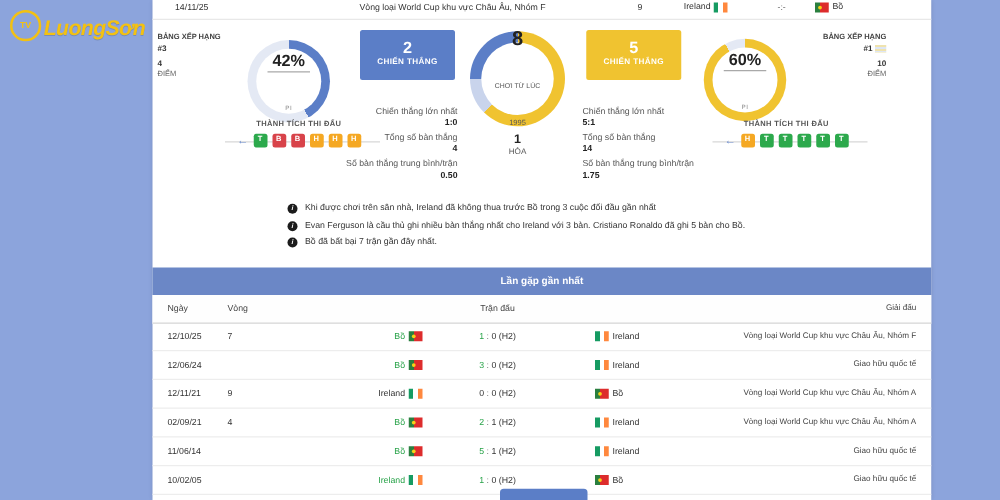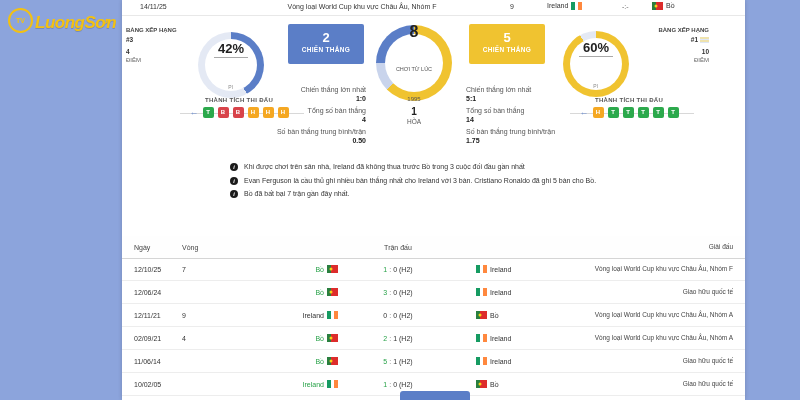--- a/index.html
+++ b/index.html
@@ -243,20 +243,21 @@
         <div class="note">
           <span class="note-icon">i</span>
           <span>Evan Ferguson là cầu thủ ghi nhiều bàn thắng nhất cho Ireland với 3 bàn. Cristiano Ronaldo đã ghi 5 bàn cho Bồ.</span>
         </div>
         <div class="note">
           <span class="note-icon">i</span>
           <span>Bồ đã bất bại 7 trận gần đây nhất.</span>
         </div>
       </div>
 
+    <div class="tbl-title">Lần gặp gần nhất</div>
     <div class="tbl-head">
       <span class="c-date">Ngày</span>
       <span class="c-round">Vòng</span>
       <span class="c-home"></span>
       <span class="c-score">Trận đấu</span>
       <span class="c-away"></span>
       <span class="c-comp">Giải đấu</span>
     </div>
     <div class="rows">
 

